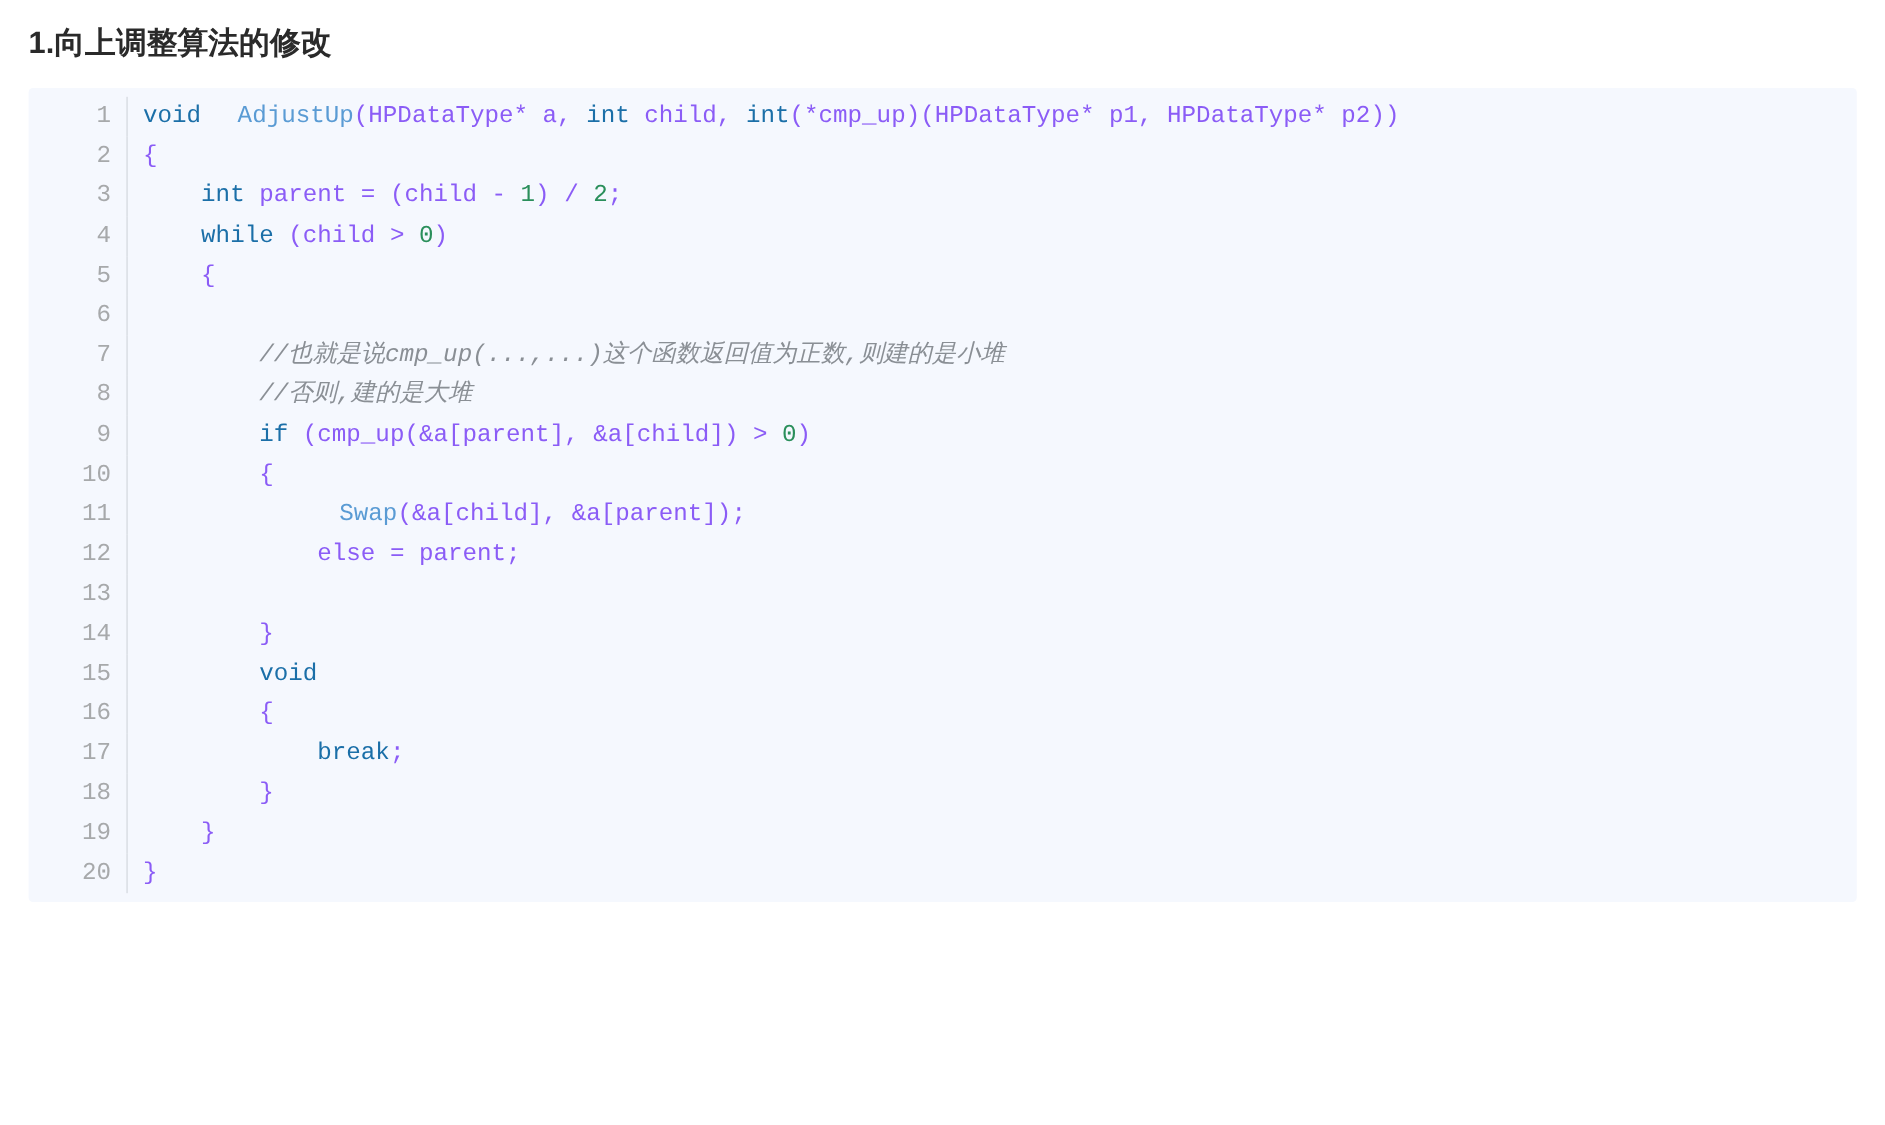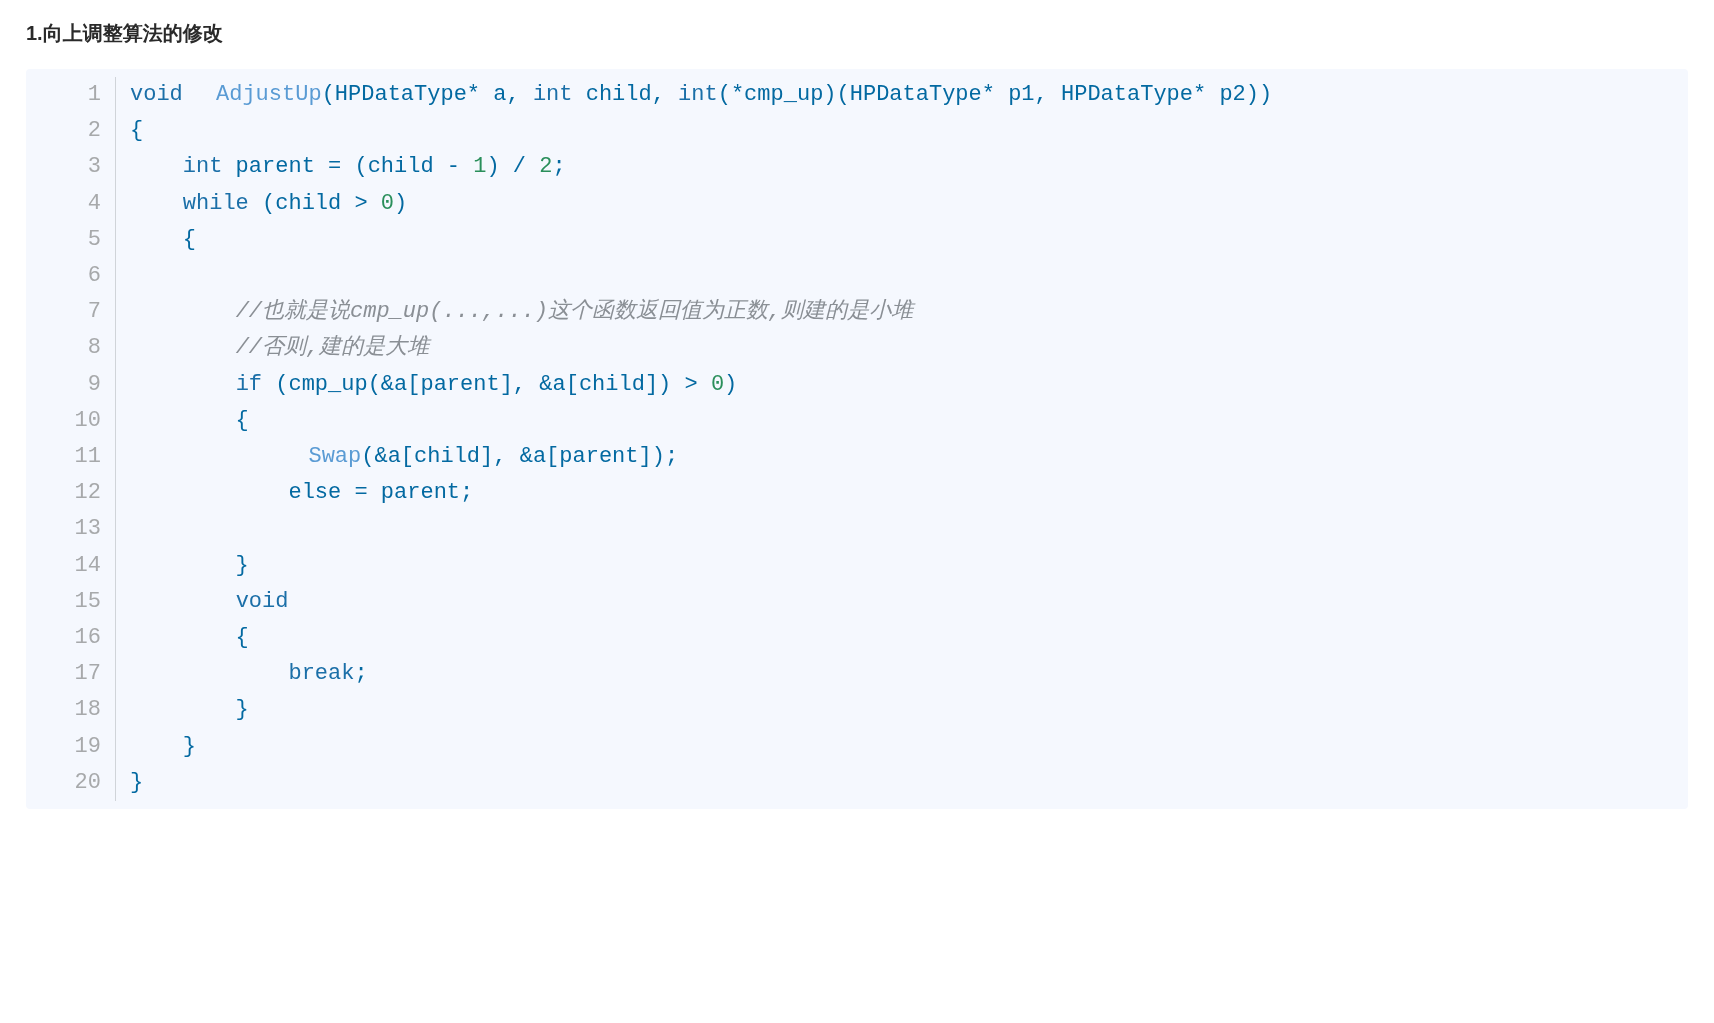--- a/index.html
+++ b/index.html
@@ -4,21 +4,21 @@
 <style>
   * { margin: 0; padding: 0; box-sizing: border-box; }
   body {
     font-family: -apple-system, BlinkMacSystemFont, "Segoe UI", "PingFang SC", "Microsoft YaHei", sans-serif;
     background: #ffffff;
     padding: 20px 26px;
     width: 1714px;
     color: #222;
   }
   .heading {
-    font-size: 20px;
+    font-size: 28px;
     font-weight: 700;
     color: #2a2a2a;
     margin-bottom: 22px;
   }
   .code-block {
     background: #f5f8fe;
     border-radius: 4px;
     padding: 8px 0 8px 0;
     font-family: "Consolas", "Monaco", "Menlo", "Courier New", monospace;
     font-size: 22px;
@@ -40,21 +40,21 @@
   }
   .code {
     padding-left: 14px;
     white-space: pre;
     color: #4d4d4d;
   }
   .tok-kw   { color: #1b6fa8; }      
   .tok-fn   { color: #5a9bd4; margin-left: 20px; }      
   .tok-num  { color: #2a8f5b; }      
   .tok-cmt  { color: #8a8f95; font-style: italic; } 
-  .tok-pn   { color: #0369a1; }      
+  .tok-pn   { color: #8b5cf6; }      
 </style>
 </head>
 <body>
 
 <h3 class="heading">1.向上调整算法的修改</h3>
 
 <div class="code-block" id="code-block">
     <div class="code-line">
       <span class="gutter">1</span>
       <span class="code"><span class="tok-kw">void</span><span class="tok-pn"> </span><span class="tok-fn">AdjustUp</span><span class="tok-pn">(HPDataType* a, </span><span class="tok-kw">int</span><span class="tok-pn"> child, </span><span class="tok-kw">int</span><span class="tok-pn">(*cmp_up)(HPDataType* p1, HPDataType* p2))</span></span>

